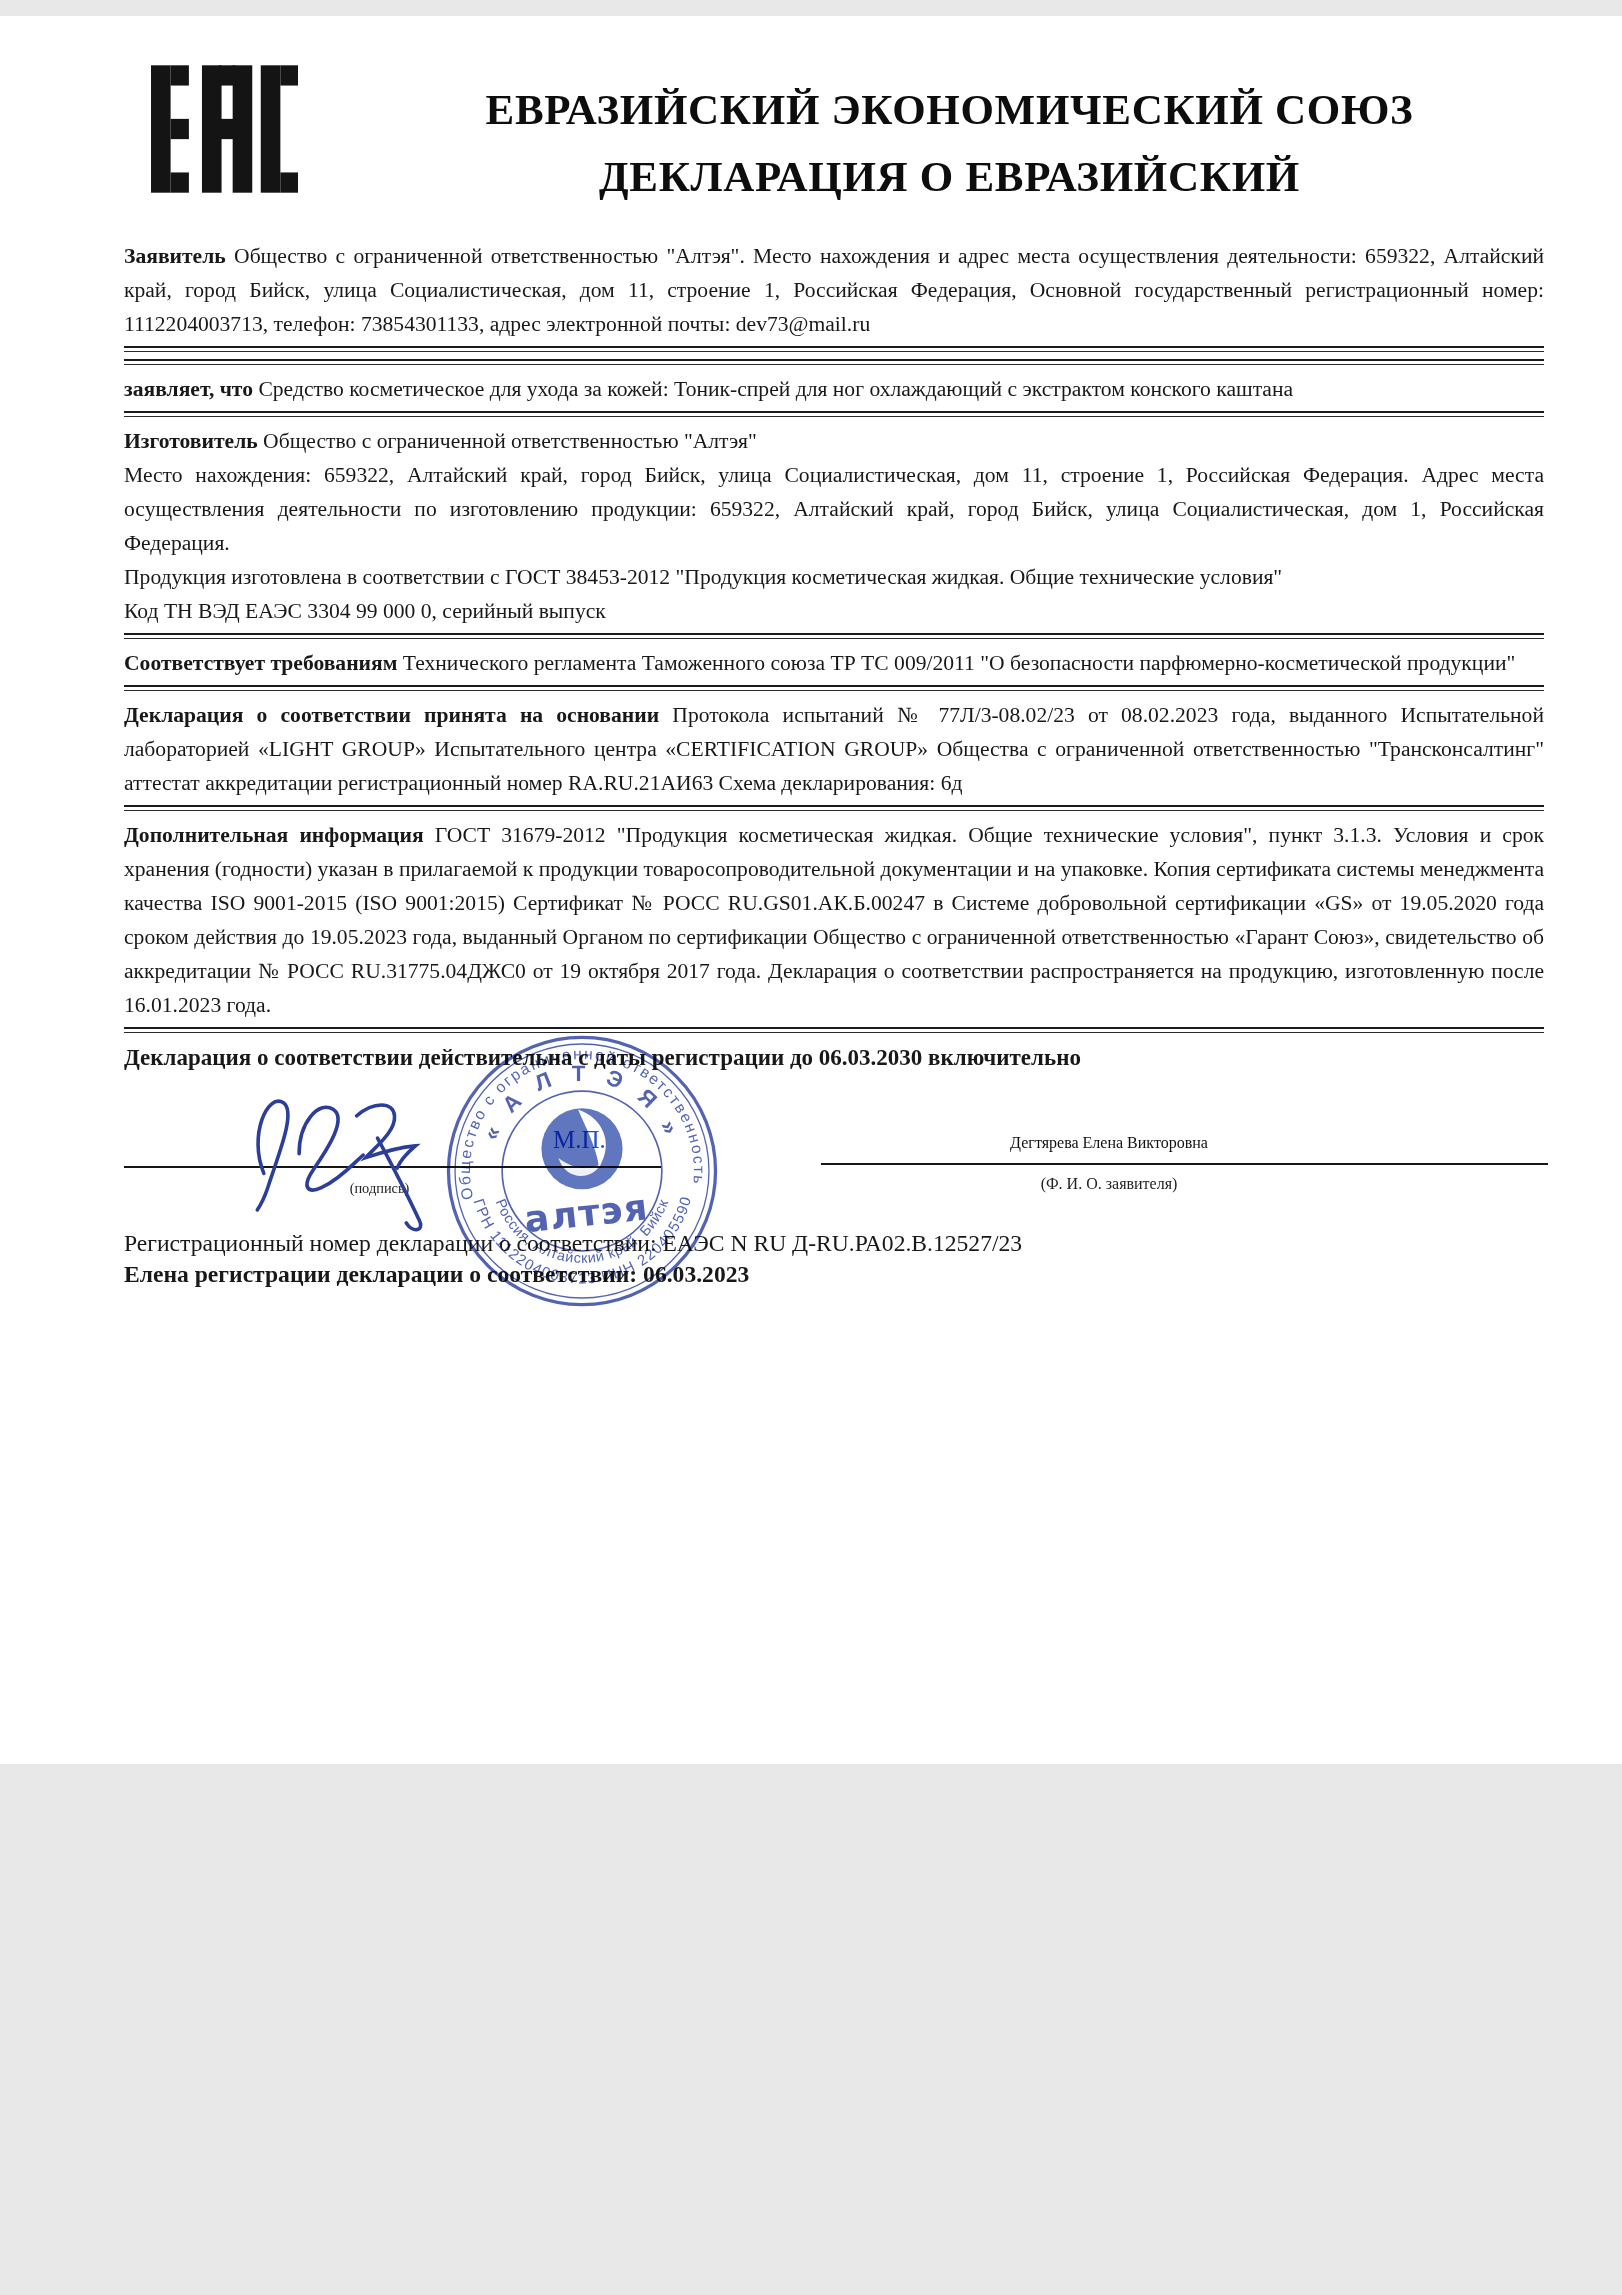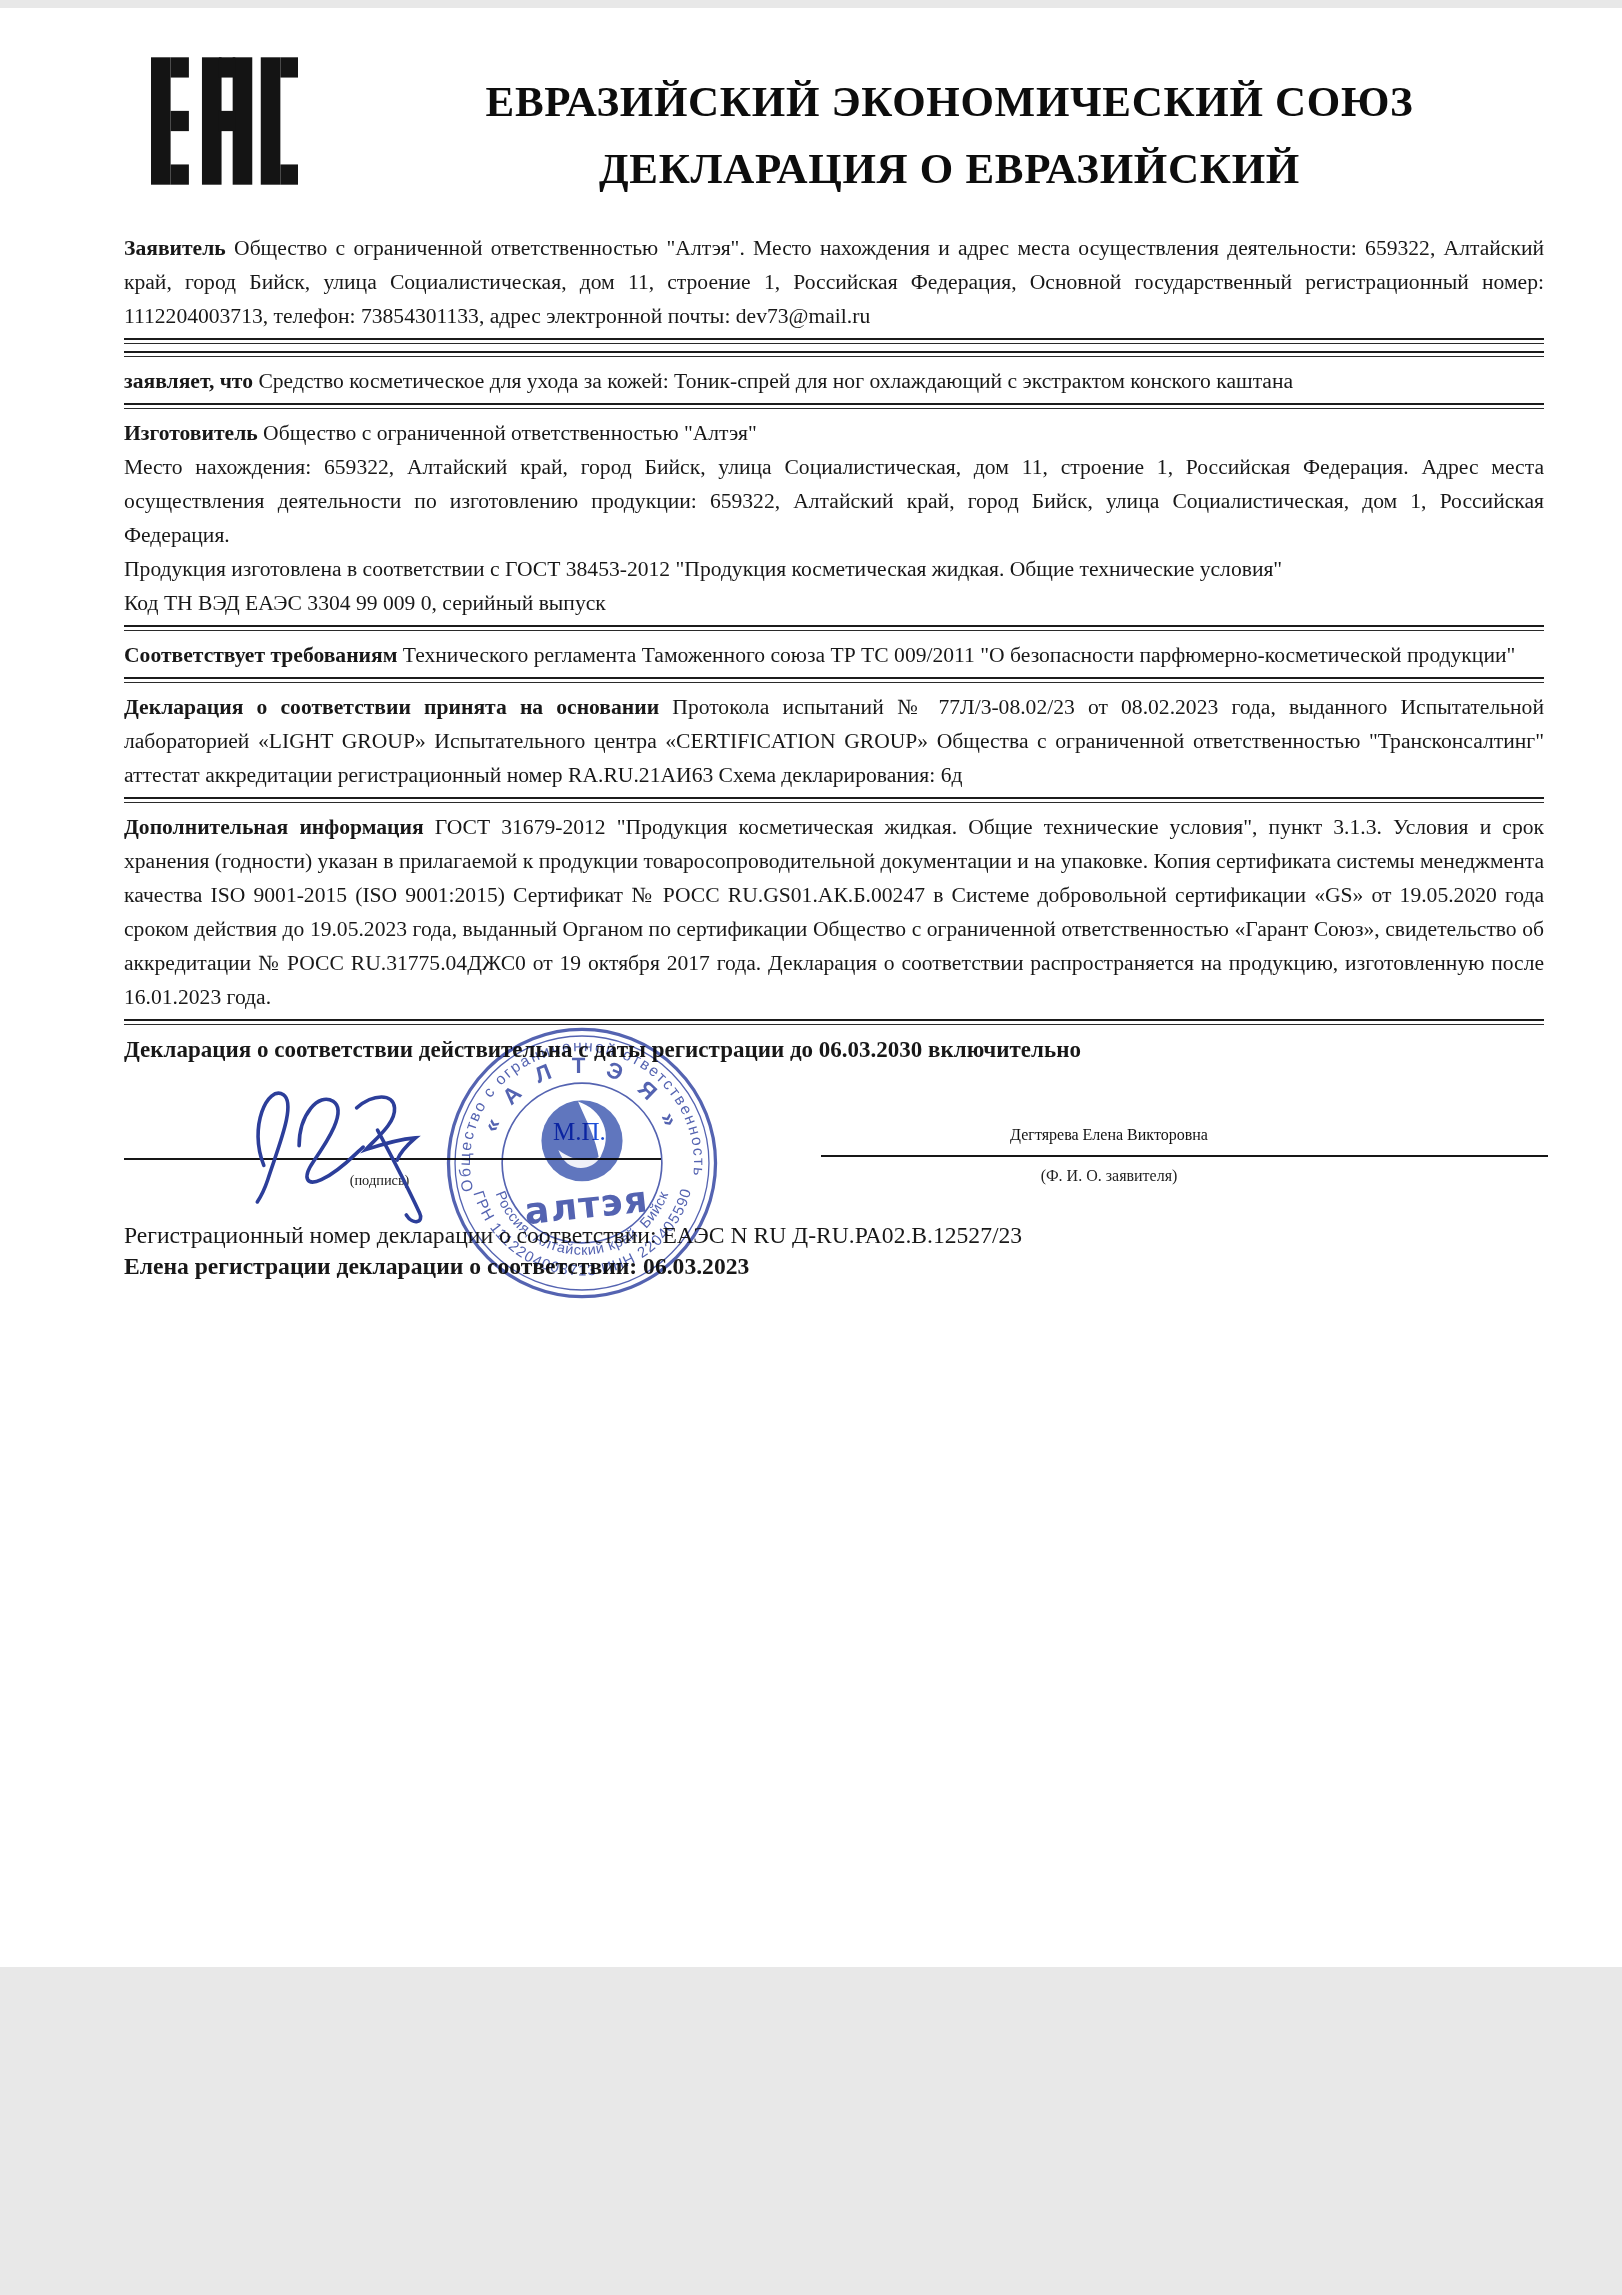--- a/index.html
+++ b/index.html
@@ -1,17 +1,17 @@
 <!DOCTYPE html>
 <html style="font-size:10.5px"><head>
 <meta charset="utf-8">
 <style>
   html,body { margin:0; padding:0; background:#e8e8e8; }
   .page {
-    position:relative; width:1623px; height:1959px; margin:8px auto;
+    position:relative; width:1623px; height:1748px; margin:16px auto;
     background:#ffffff; overflow:hidden;
     font-family:"Liberation Serif", serif; color:#1a1a1a;
   }
   
   .eac-logo { position:absolute; left:151px; top:49px; width:147px; height:128px; }
   .doc-title {
     position:absolute; left:367px; top:60px; width:1165px;
     text-align:center; font-weight:bold; font-size:43px; line-height:67px;
     letter-spacing:0.7px; color:#0d0d0d;
   }
@@ -82,21 +82,21 @@
     <div class="rule"></div>
 
     <div class="rule"></div>
 
     <p><b class="lbl">заявляет, что</b> <span>Средство косметическое для ухода за кожей: Тоник-спрей для ног охлаждающий с экстрактом конского каштана</span></p>
     <div class="rule"></div>
 
     <p><b class="lbl">Изготовитель</b> <span>Общество с ограниченной ответственностью "Алтэя"</span></p>
     <p>Место нахождения: 659322, Алтайский край, город Бийск, улица Социалистическая, дом 11, строение 1, Российская Федерация. Адрес места осуществления деятельности по изготовлению продукции: 659322, Алтайский край, город Бийск, улица Социалистическая, дом 1, Российская Федерация.</p>
     <p>Продукция изготовлена в соответствии с ГОСТ 38453-2012 "Продукция косметическая жидкая. Общие технические условия"</p>
-    <p>Код ТН ВЭД ЕАЭС 3304 99 009 0, серийный выпуск</p>
+    <p>Код ТН ВЭД ЕАЭС 3304 99 000 0, серийный выпуск</p>
     <div class="rule"></div>
 
     <p><b class="lbl">Соответствует требованиям</b> <span>Технического регламента Таможенного союза ТР ТС 009/2011 "О безопасности парфюмерно-косметической продукции"</span></p>
     <div class="rule"></div>
 
     <p class="gap"><b class="lbl">Декларация о соответствии принята на основании</b> <span>Протокола испытаний № 77Л/3-08.02/23 от 08.02.2023 года, выданного Испытательной лабораторией «LIGHT GROUP» Испытательного центра «CERTIFICATION GROUP» Общества с ограниченной ответственностью "Трансконсалтинг" аттестат аккредитации регистрационный номер RA.RU.21АИ63 Схема декларирования: 6д</span></p>
     <div class="rule"></div>
 
     <p class="gap"><b class="lbl">Дополнительная информация</b> <span>ГОСТ 31679-2012 "Продукция косметическая жидкая. Общие технические условия", пункт 3.1.3. Условия и срок хранения (годности) указан в прилагаемой к продукции товаросопроводительной документации и на упаковке. Копия сертификата системы менеджмента качества ISO 9001-2015 (ISO 9001:2015) Сертификат № РОСС RU.GS01.АК.Б.00247 в Системе добровольной сертификации «GS» от 19.05.2020 года сроком действия до 19.05.2023 года, выданный Органом по сертификации Общество с ограниченной ответственностью «Гарант Союз», свидетельство об аккредитации № РОСС RU.31775.04ДЖС0 от 19 октября 2017 года. Декларация о соответствии распространяется на продукцию, изготовленную после 16.01.2023 года.</span></p>
     <div class="rule"></div>

